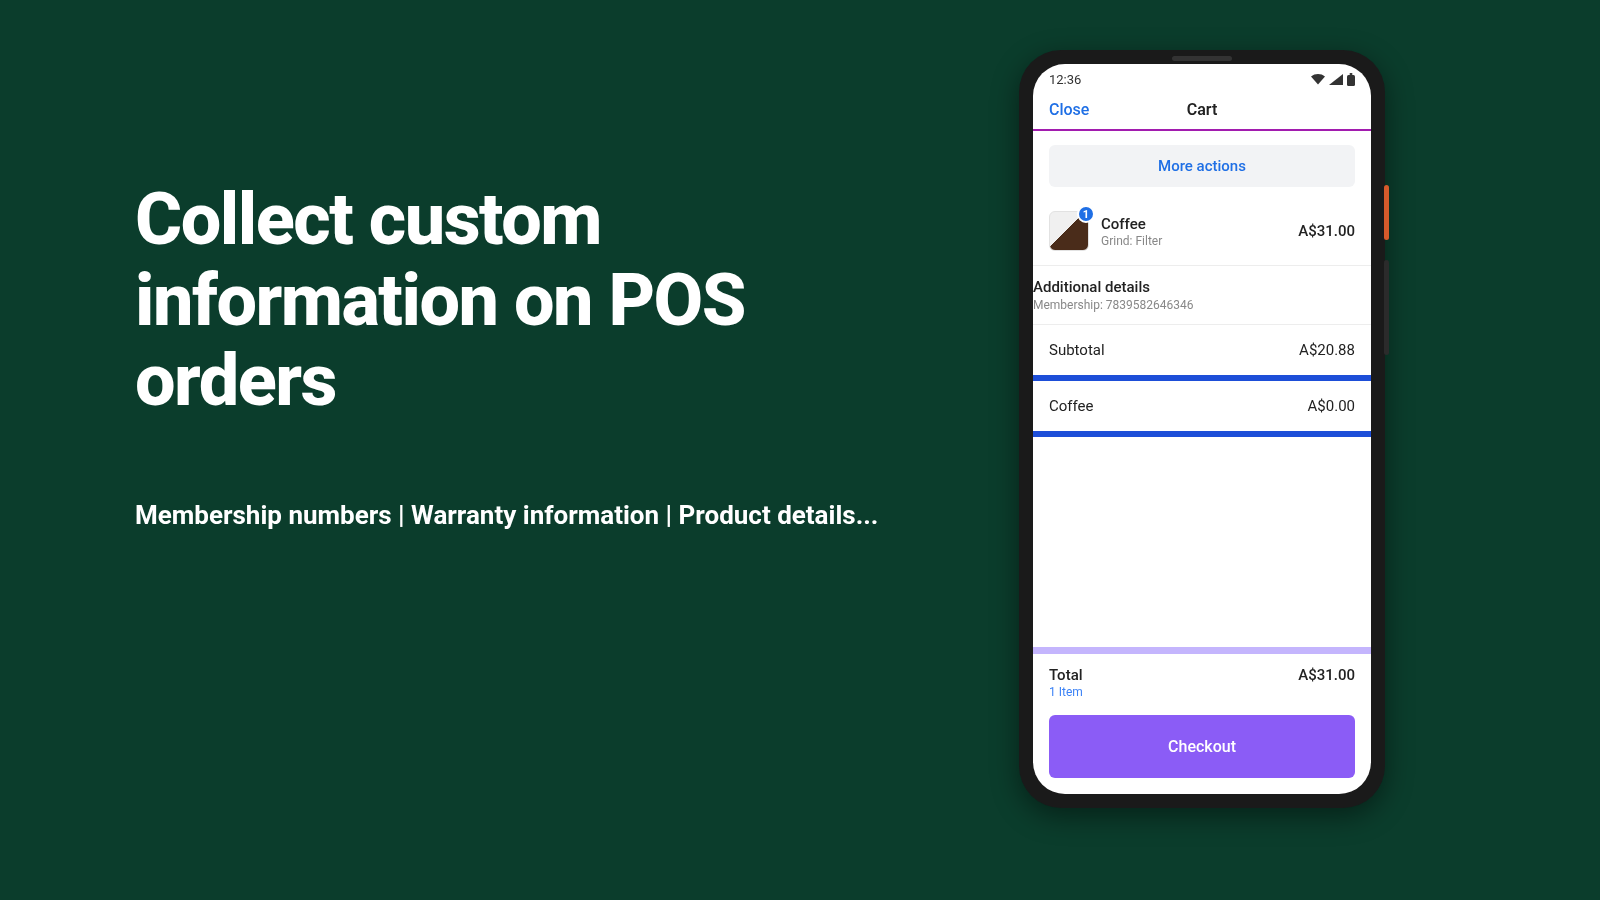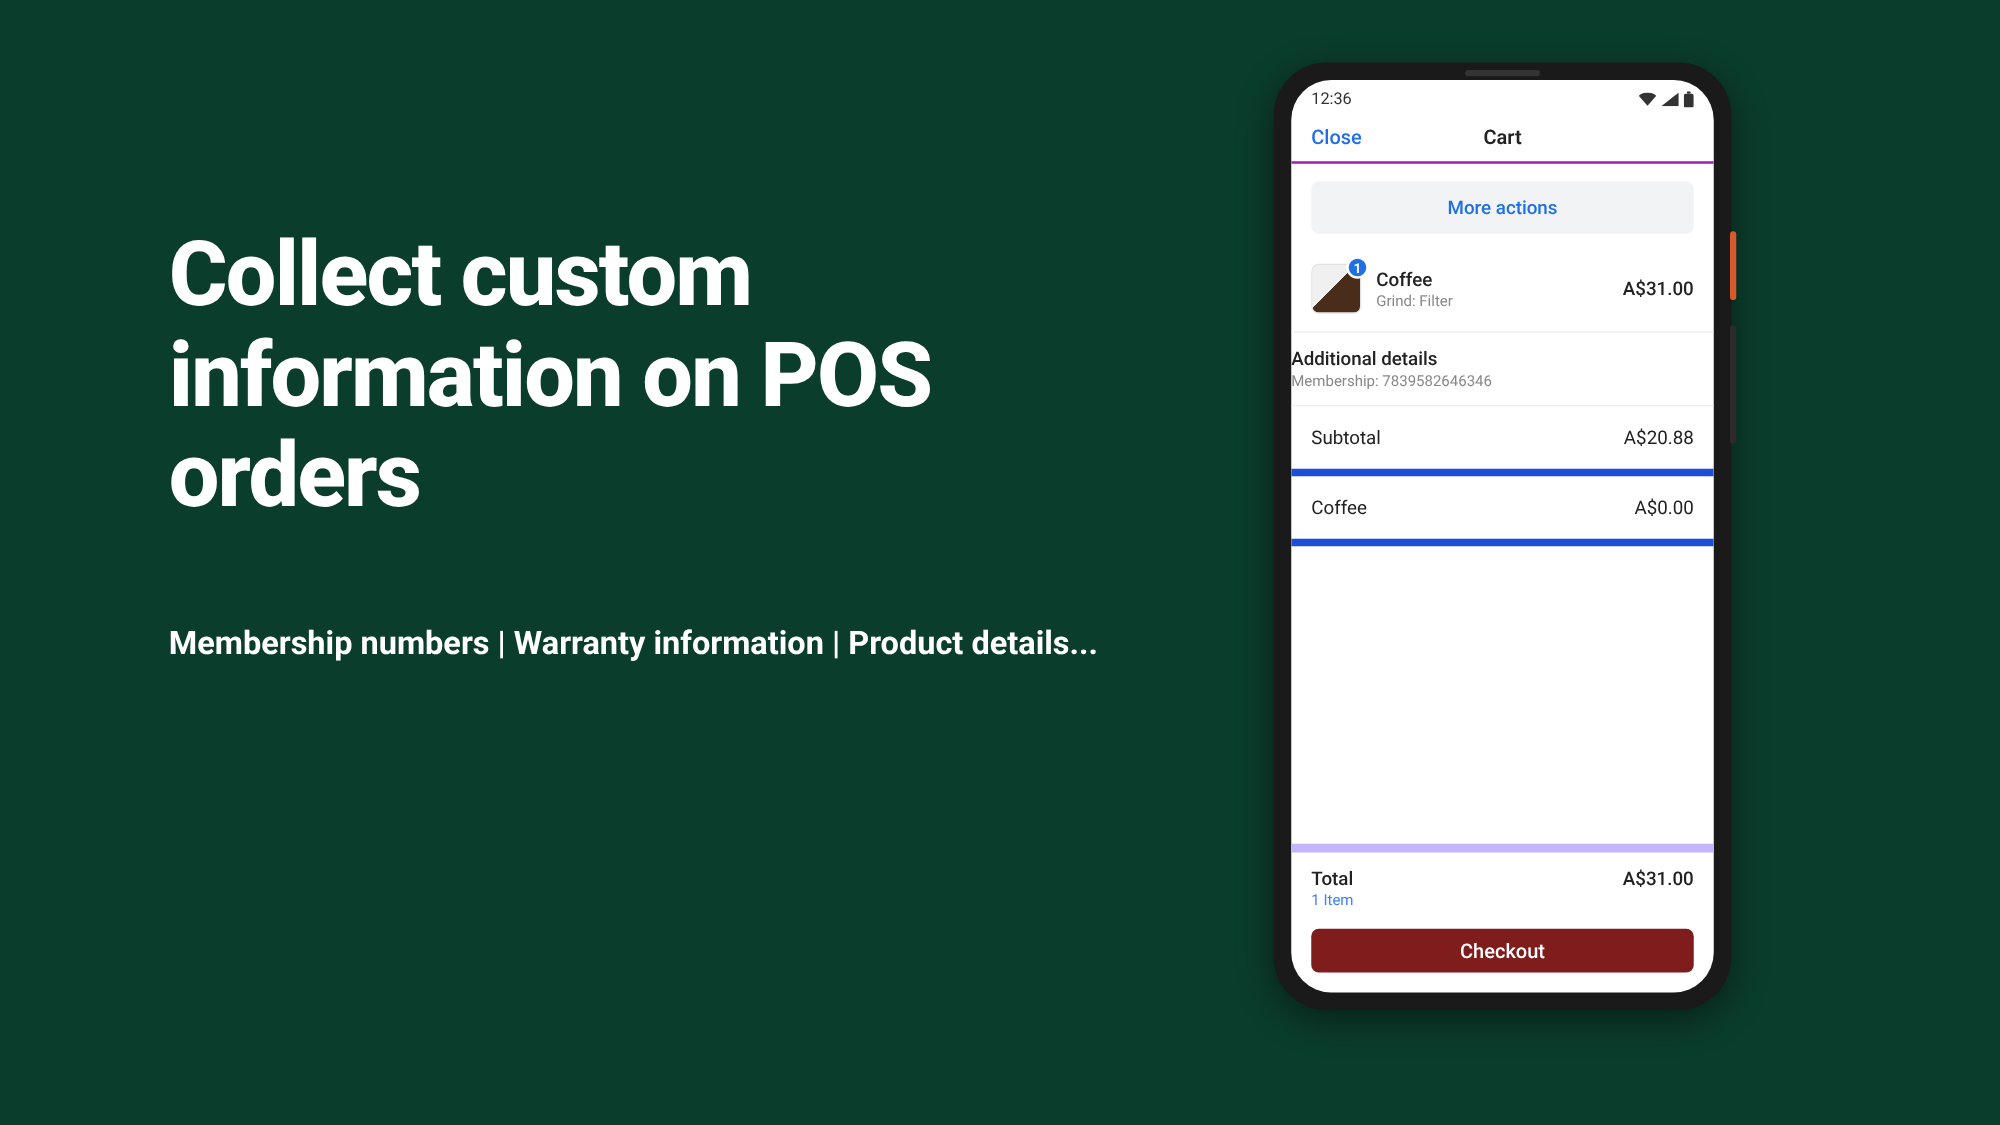--- a/index.html
+++ b/index.html
@@ -214,24 +214,24 @@
     display: flex;
     justify-content: space-between;
     align-items: flex-start;
   }
   .total-left .tot-label { font-size: 15px; color: #222; font-weight: 500; }
   .total-left .tot-sub { font-size: 12px; color: #3b82f6; margin-top: 1px;}
   .total-val { font-size: 15px; color: #222; font-weight: 500; }
   .checkout-btn {
     margin-top: 16px;
     width: 100%;
-    background: #7f1d1d;
+    background: #8b5cf6;
     color: #fff;
     text-align: center;
-    padding: 8px 0;
+    padding: 22px 0;
     border-radius: 6px;
     font-size: 16px;
     font-weight: 500;
     cursor: pointer;
   }
 
 </style>
 </head>
 <body>
 

